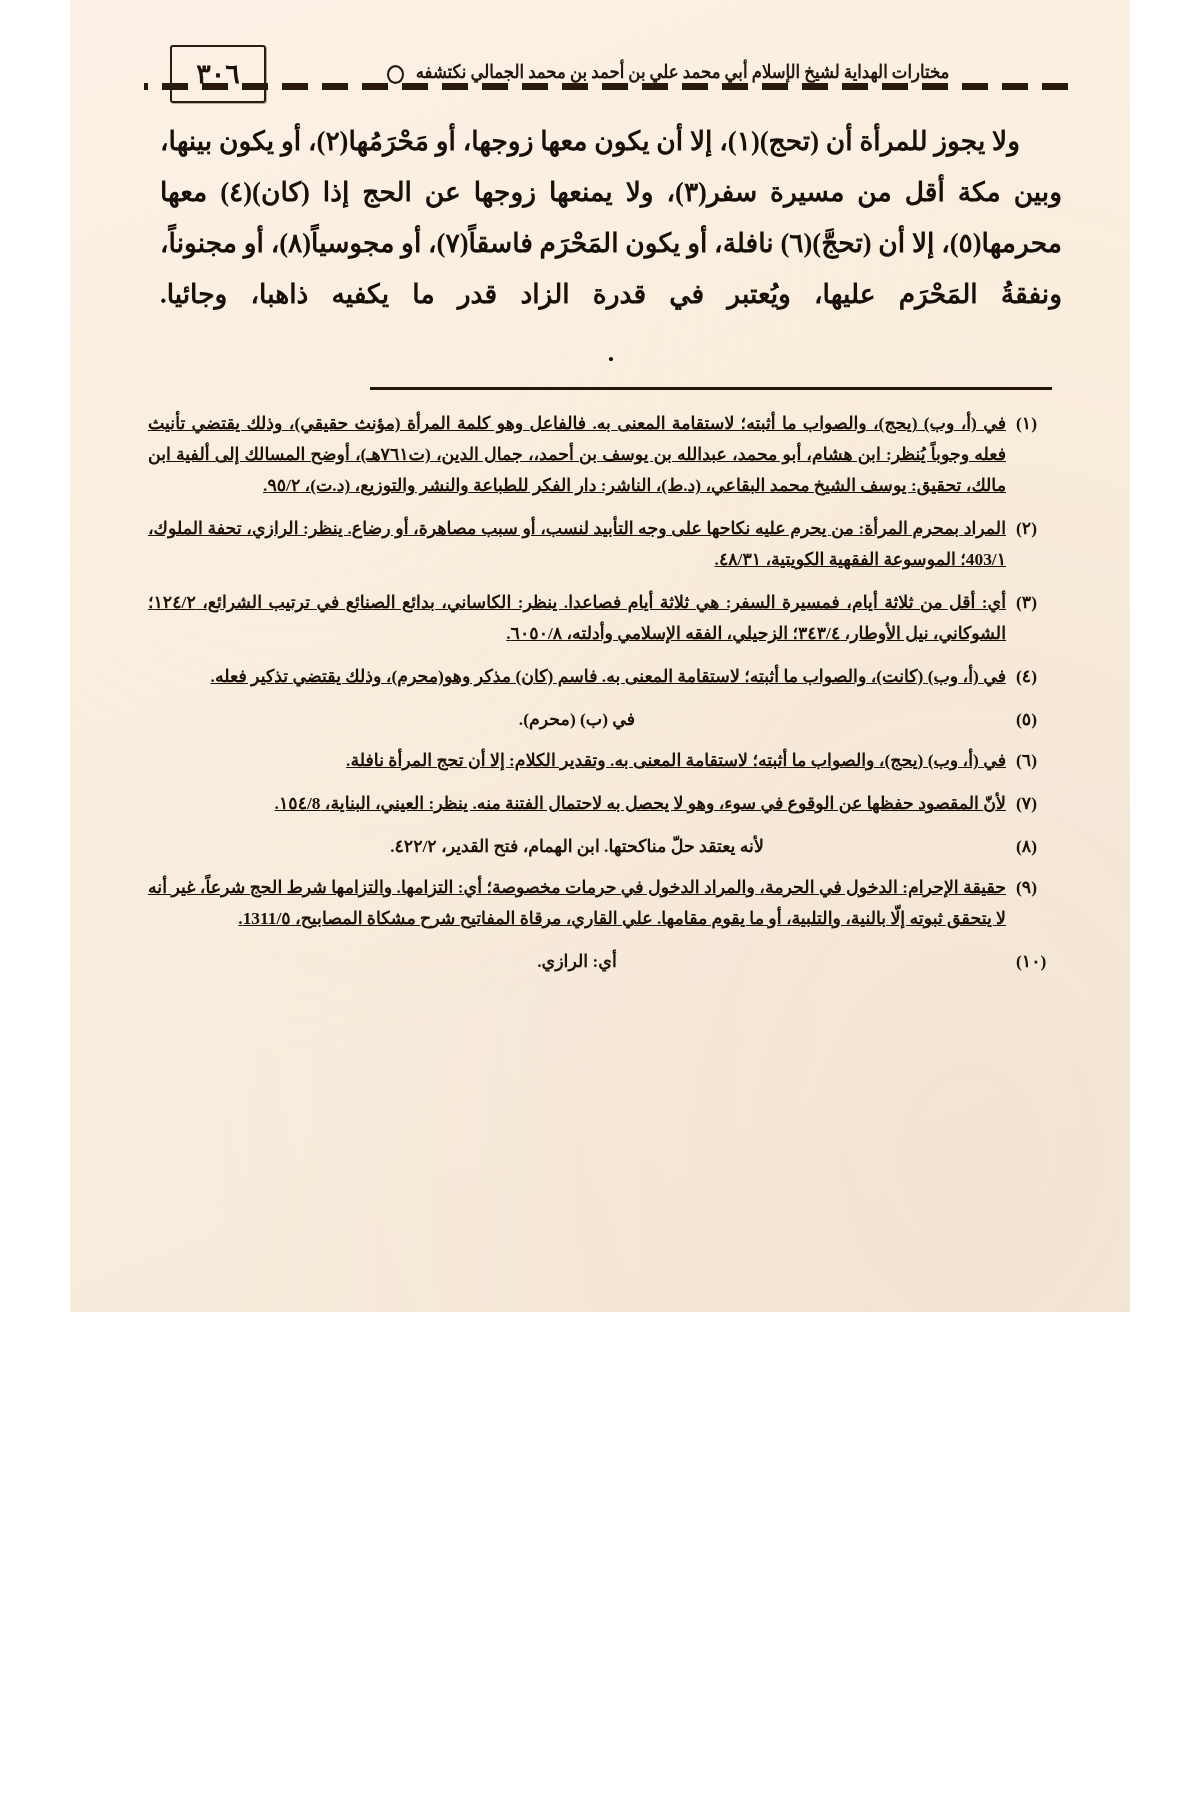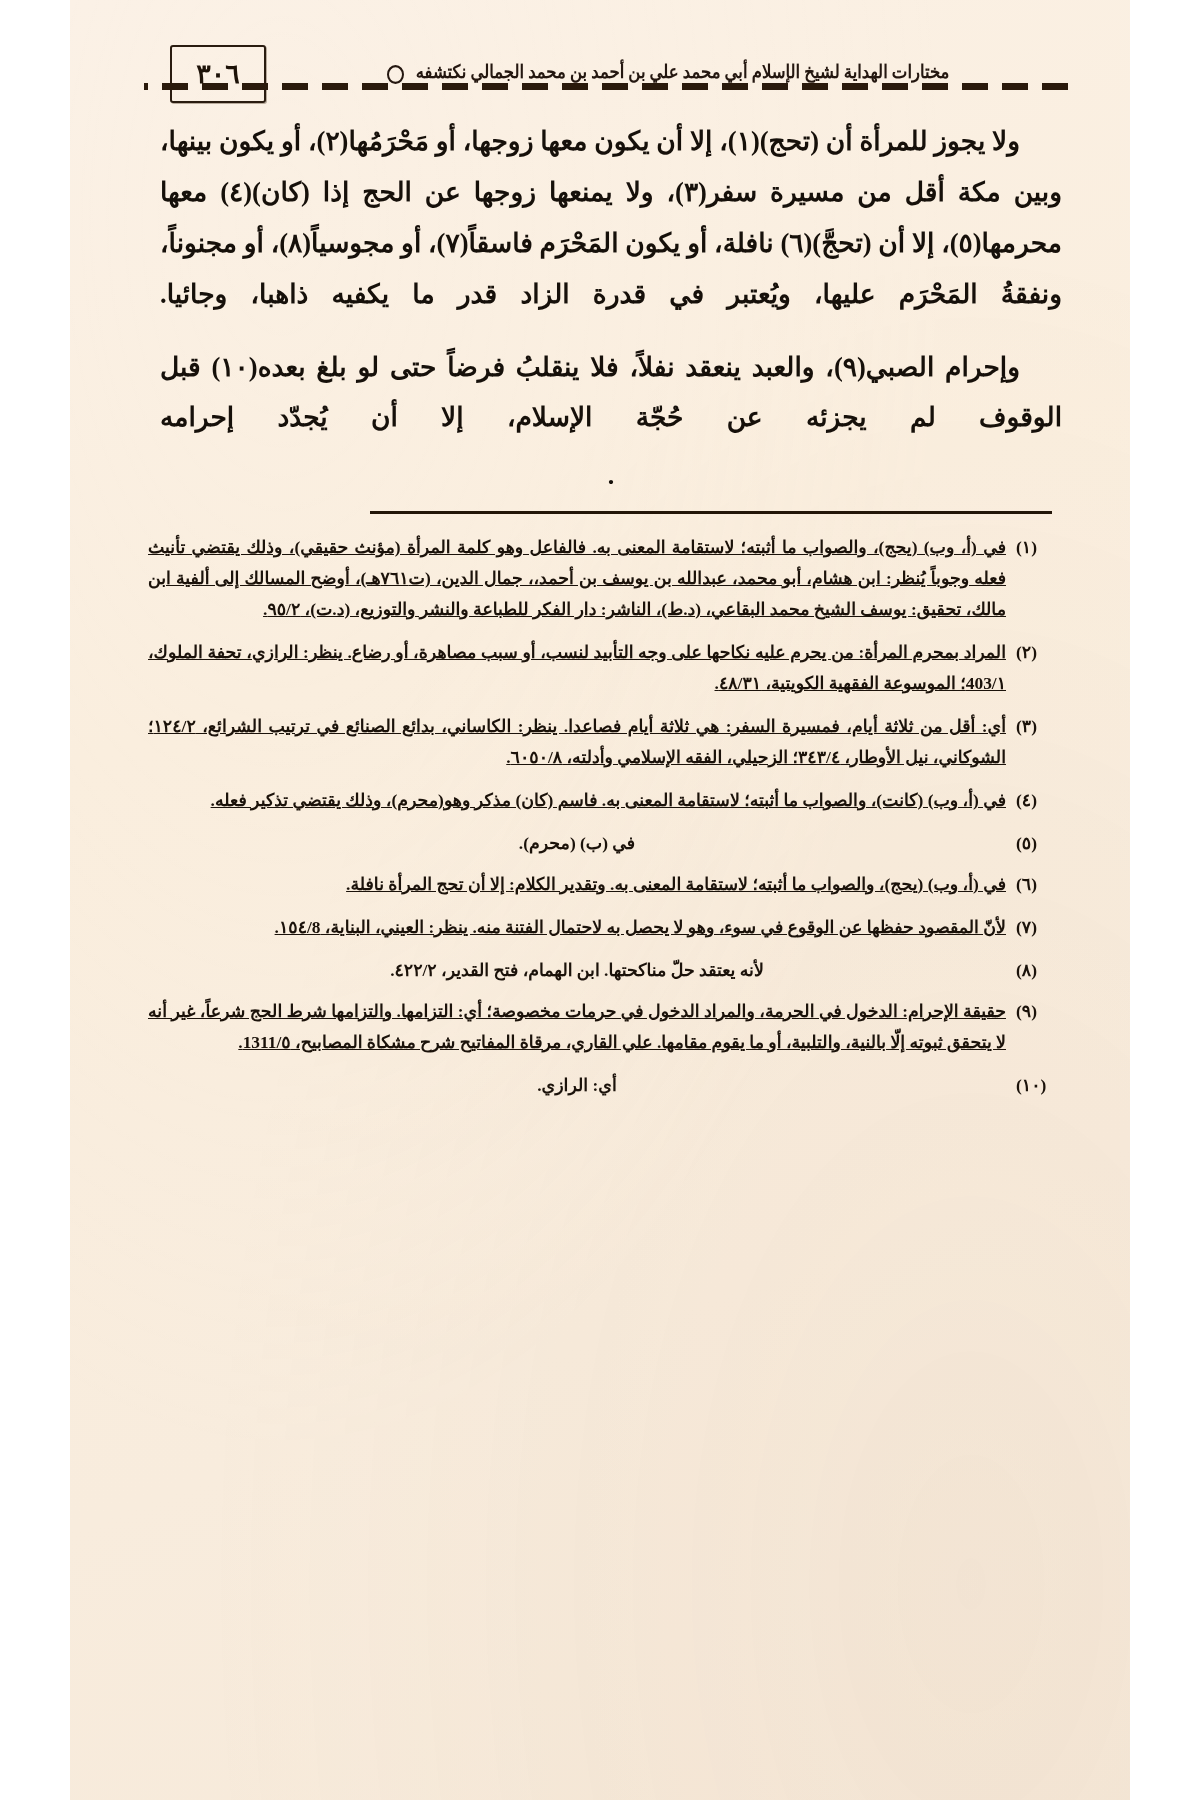--- a/index.html
+++ b/index.html
@@ -11,21 +11,21 @@
     width: 1200px;
     height: 1800px;
     background: #ffffff;
     font-family: "Liberation Serif", "DejaVu Serif", serif;
     overflow: hidden;
   }
 
   .page {
     position: relative;
     width: 1060px;
-    height: 1800px;
+    height: 1312px;
     margin: 0 auto;
     background: linear-gradient(160deg, #fbf1e6 0%, #faeede 35%, #f8ecdd 70%, #f6e9d9 100%);
     box-sizing: border-box;
     padding: 0;
     color: #1a1008;
     direction: rtl;
   }
 
   
   .page::after {
@@ -182,21 +182,20 @@
     </div>
     <div class="running-head">
       <span>مختارات الهداية لشيخ الإسلام أبي محمد علي بن أحمد بن محمد الجمالي نكتشفه</span>
       <span class="head-ornament"></span>
     </div>
   </div>
   <div class="header-rule"></div>
 
   <div class="body-text">
     <p>ولا يجوز للمرأة أن (تحج)(١)، إلا أن يكون معها زوجها، أو مَحْرَمُها(٢)، أو يكون بينها، وبين مكة أقل من مسيرة سفر(٣)، ولا يمنعها زوجها عن الحج إذا (كان)(٤) معها محرمها(٥)، إلا أن (تحجَّ)(٦) نافلة، أو يكون المَحْرَم فاسقاً(٧)، أو مجوسياً(٨)، أو مجنوناً، ونفقةُ المَحْرَم عليها، ويُعتبر في قدرة الزاد قدر ما يكفيه ذاهبا، وجائيا.</p>
-    <p>وإحرام الصبي(٩)، والعبد ينعقد نفلاً، فلا ينقلبُ فرضاً حتى لو بلغ بعده(١٠) قبل الوقوف لم يجزئه عن حُجّة الإسلام، إلا أن يُجدّد إحرامه</p>
     <span class="lone-dot">.</span>
   </div>
 
   <hr class="fn-rule">
 
   <div class="footnotes">
 
     <div class="fn-item">
       <span class="fn-marker">(١)</span>
       <span class="fn-body tail-right">في (أ، وب) (يحج)، والصواب ما أثبته؛ لاستقامة المعنى به. فالفاعل وهو كلمة المرأة (مؤنث حقيقي)، وذلك يقتضي تأنيث فعله وجوباً يُنظر: ابن هشام، أبو محمد، عبدالله بن يوسف بن أحمد،، جمال الدين، (ت٧٦١هـ)، أوضح المسالك إلى ألفية ابن مالك، تحقيق: يوسف الشيخ محمد البقاعي، (د.ط)، الناشر: دار الفكر للطباعة والنشر والتوزيع، (د.ت)، ٩٥/٢.</span>

